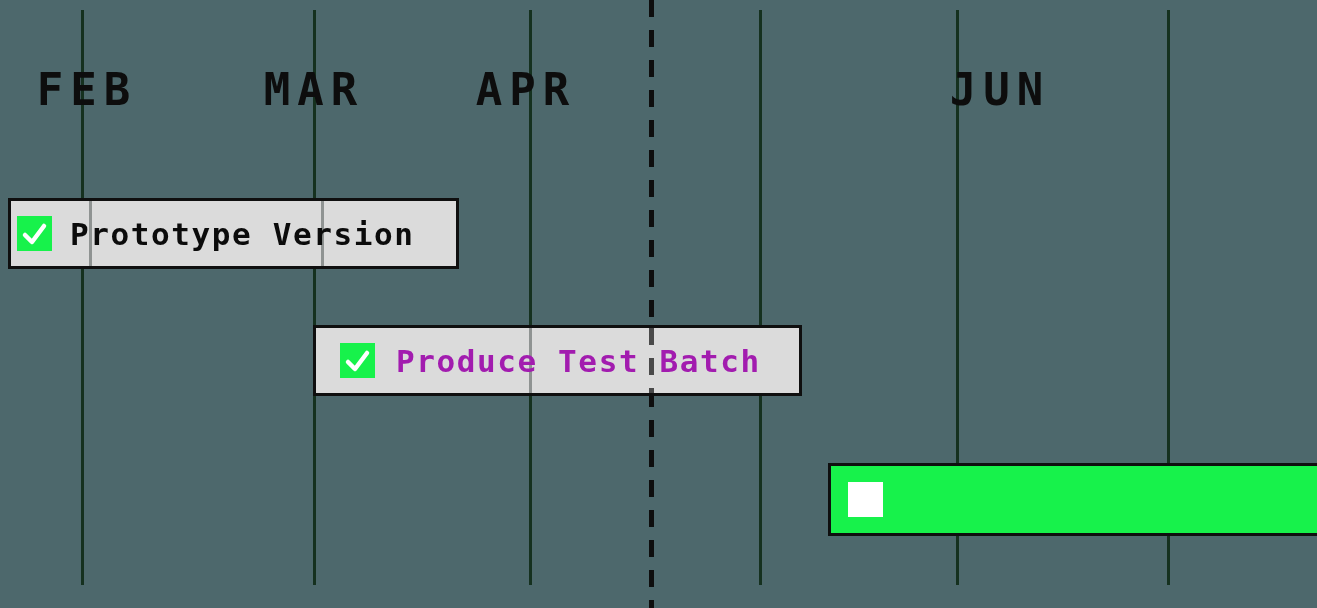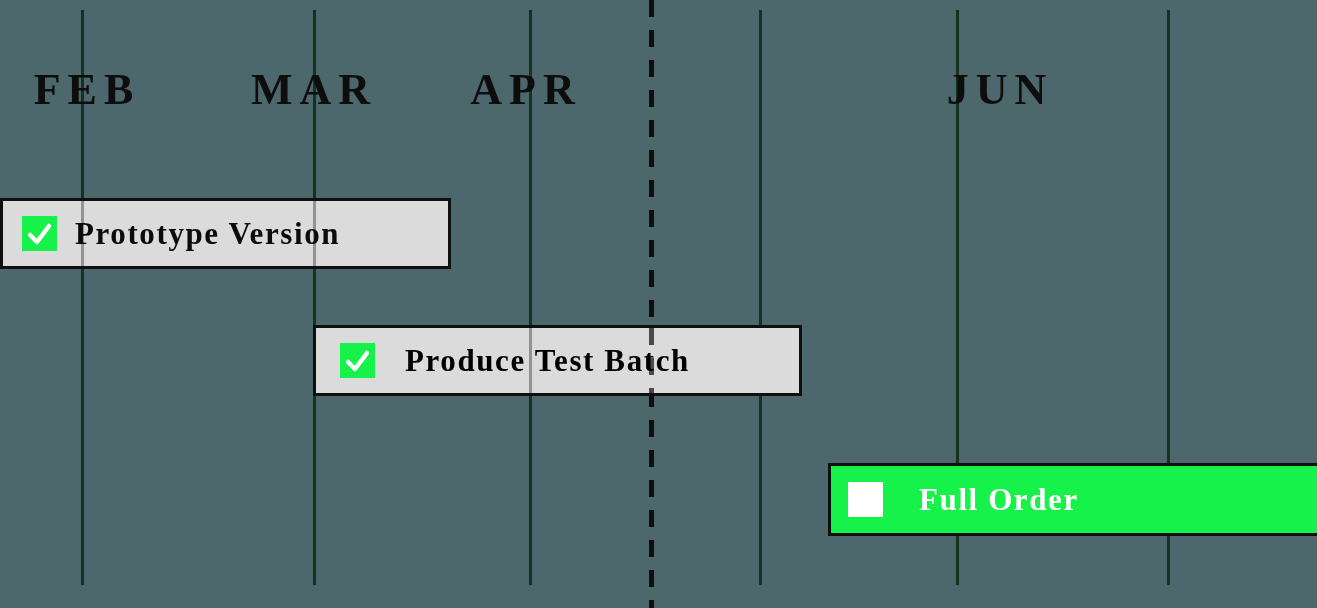--- a/index.html
+++ b/index.html
@@ -63,49 +63,48 @@
     font-weight:bold;
     letter-spacing:1.6px;
     white-space:nowrap;
     position:relative;
     z-index:2;
   }
 </style>
 </head>
 <body>
 
-<div class="canvas" style="background: rgb(77, 104, 108); font-family: Liberation Serif, serif;">
+<div class="canvas" style="background: rgb(77, 104, 108);">
     <div class="gridline" style="left: 81px; top: 10px; height: 575px; background: rgb(21, 49, 31);"></div>
     <div class="gridline" style="left: 313px; top: 10px; height: 575px; background: rgb(21, 49, 31);"></div>
     <div class="gridline" style="left: 529px; top: 10px; height: 575px; background: rgb(21, 49, 31);"></div>
     <div class="gridline" style="left: 759px; top: 10px; height: 575px; background: rgb(21, 49, 31);"></div>
     <div class="gridline" style="left: 956px; top: 10px; height: 575px; background: rgb(21, 49, 31);"></div>
     <div class="gridline" style="left: 1167px; top: 10px; height: 575px; background: rgb(21, 49, 31);"></div>
     <div class="dashed-line" style="left: 649px; background: repeating-linear-gradient(rgb(14, 14, 14) 0px, rgb(14, 14, 14) 17px, transparent 17px, transparent 30px);"></div>
     <div class="month-label" style="left: 87px; color: rgb(13, 13, 13);">FEB</div>
     <div class="month-label" style="left: 526px; color: rgb(13, 13, 13);">APR</div>
     <div class="month-label" style="left: 314px; color: rgb(13, 13, 13);">MAR</div>
     <div class="month-label" style="left: 953px; color: rgb(13, 13, 13); margin-left: 47px;">JUN</div>
-    <div class="task-bar" style="left: 0px; top: 198px; width: 451px; height: 71px; background: rgb(219, 219, 219); border-color: rgb(15, 15, 15); padding-left: 19px;">
+    <div class="task-bar" style="left: 8px; top: 198px; width: 451px; height: 71px; background: rgb(219, 219, 219); border-color: rgb(15, 15, 15); padding-left: 6px;">
       <div class="overlay-line" style="left: 78px; background: rgb(143, 147, 146);"></div>
       <div class="overlay-line" style="left: 310px; background: rgb(143, 147, 146);"></div>
       <span class="checkbox" style="background: rgb(23, 242, 75);">
         <svg viewBox="0 0 35 35">
           <polyline points="8,19 15,26 27,10" fill="none" stroke="#ffffff" stroke-width="4.5" stroke-linecap="round" stroke-linejoin="round"></polyline>
         </svg>
       </span>
       <span class="task-label" style="margin-left: 18px; color: rgb(11, 11, 11);">Prototype Version</span>
     </div>
     <div class="task-bar" style="left: 313px; top: 325px; width: 489px; height: 71px; background: rgb(219, 219, 219); border-color: rgb(15, 15, 15); padding-left: 24px;">
       <div class="overlay-line" style="left: 213px; background: rgb(143, 147, 146);"></div>
       <div class="overlay-dash" style="left: 333px; background: repeating-linear-gradient(rgb(74, 74, 74) 0px, rgb(74, 74, 74) 17px, transparent 17px, transparent 30px);"></div>
       <span class="checkbox" style="background: rgb(23, 242, 75);">
         <svg viewBox="0 0 35 35">
           <polyline points="8,19 15,26 27,10" fill="none" stroke="#ffffff" stroke-width="4.5" stroke-linecap="round" stroke-linejoin="round"></polyline>
         </svg>
       </span>
-      <span class="task-label" style="margin-left: 30px; color: #000000;">Produce Test Batch</span>
+      <span class="task-label" style="margin-left: 21px; color: #a21caf;">Produce Test Batch</span>
     </div>
     <div class="task-bar" style="left: 828px; top: 463px; width: 494px; height: 73px; background: rgb(23, 242, 75); border-color: rgb(15, 15, 15); padding-left: 17px;">
       <span class="checkbox" style="background: rgb(255, 255, 255);"></span>
-      <span class="task-label" style="margin-left: 36px; color: rgb(255, 255, 255);">Full Order</span>
     </div>
   </div>
 
 </body></html>

